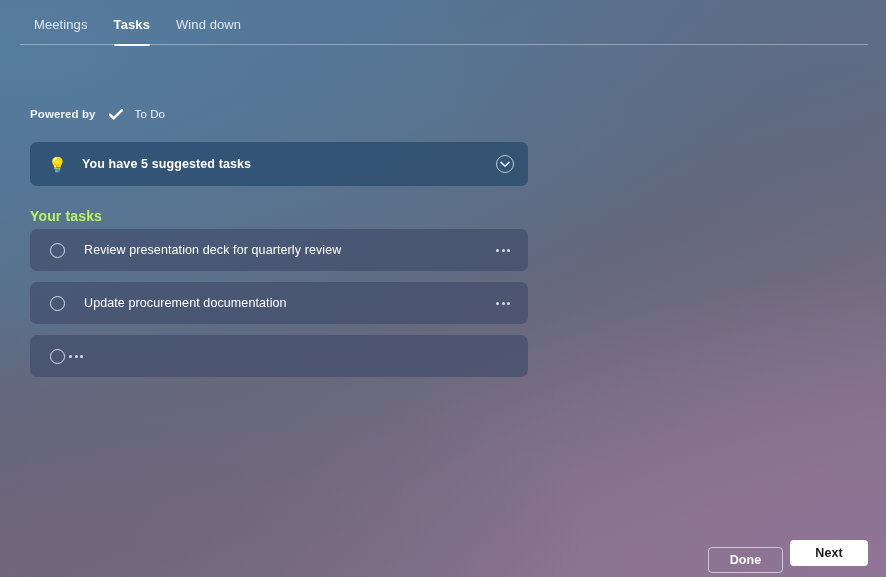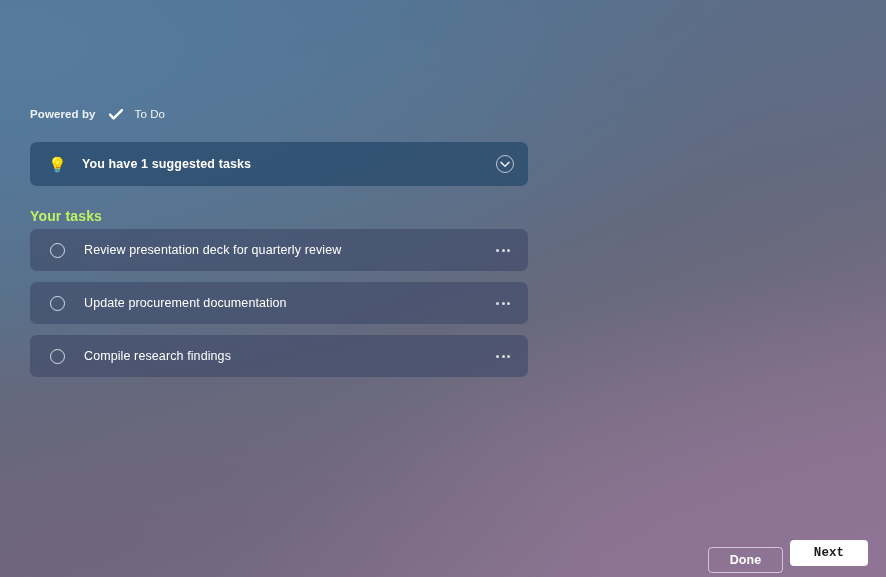--- a/index.html
+++ b/index.html
@@ -284,50 +284,65 @@
     position: absolute;
     left: 790px; top: 1px;
     width: 78px;
     height: 26px;
     border-radius: 4px;
     border: 1px solid rgba(255,255,255,0.9);
     background: #ffffff;
     color: #1b1b20;
     font-size: 12.5px;
     font-weight: bold;
-    font-family: Liberation Mono, monospace;
+    font-family: Liberation Sans, sans-serif;
     letter-spacing: 0.1px;
     cursor: pointer;
   }
 </style>
 </head>
 <body>
 
 <div id="bg-base"></div>
 <div id="bg-glow-left"></div>
 <div id="bg-glow-right"></div>
 <div id="bg-glow-mid"></div>
 
 <div id="app">
 
+  <div id="tabstrip">
+    <div class="tabs-row">
+      <div class="tab">
+        <span>Meetings</span>
+      </div>
+      <div class="tab active">
+        <span>Tasks</span>
+        <span class="tab-underline"></span>
+      </div>
+      <div class="tab">
+        <span>Wind down</span>
+      </div>
+    </div>
+    <div id="tab-divider"></div>
+  </div>
 
 
   <div id="powered-by">
     <span class="pb-label">Powered by</span>
     <span class="todo-mark">
       <svg width="14" height="11" viewBox="0 0 14 11" aria-hidden="true">
         <path d="M1 5.6 L4.6 9.4 L13 1.1" fill="none" stroke="#ffffff" stroke-width="2.5" stroke-linecap="round" stroke-linejoin="round"></path>
       </svg>
     </span>
     <span class="todo-name">To Do</span>
   </div>
 
   <div id="suggested-banner">
     <span class="bulb">💡</span>
-    <span class="banner-text">You have 1 suggested tasks</span>
+    <span class="banner-text">You have 5 suggested tasks</span>
     <span class="chevron-circle">
       <svg width="10" height="7" viewBox="0 0 10 7" aria-hidden="true">
         <path d="M1 1.4 L5 5.2 L9 1.4" fill="none" stroke="#e7ecf3" stroke-width="1.5" stroke-linecap="round" stroke-linejoin="round"></path>
       </svg>
     </span>
   </div>
 
   <div id="your-tasks-label">Your tasks</div>
 
   <div id="task-list">
@@ -348,21 +363,20 @@
       <span class="task-title">Update procurement documentation</span>
       <span class="task-more">
           <i></i>
           <i></i>
           <i></i>
         </span>
     </div>
 
     <div class="task-card">
       <span class="task-check"></span>
-      <span class="task-title">Compile research findings</span>
       <span class="task-more">
           <i></i>
           <i></i>
           <i></i>
         </span>
     </div>
 
   </div>
 
   <div id="footer-actions">

